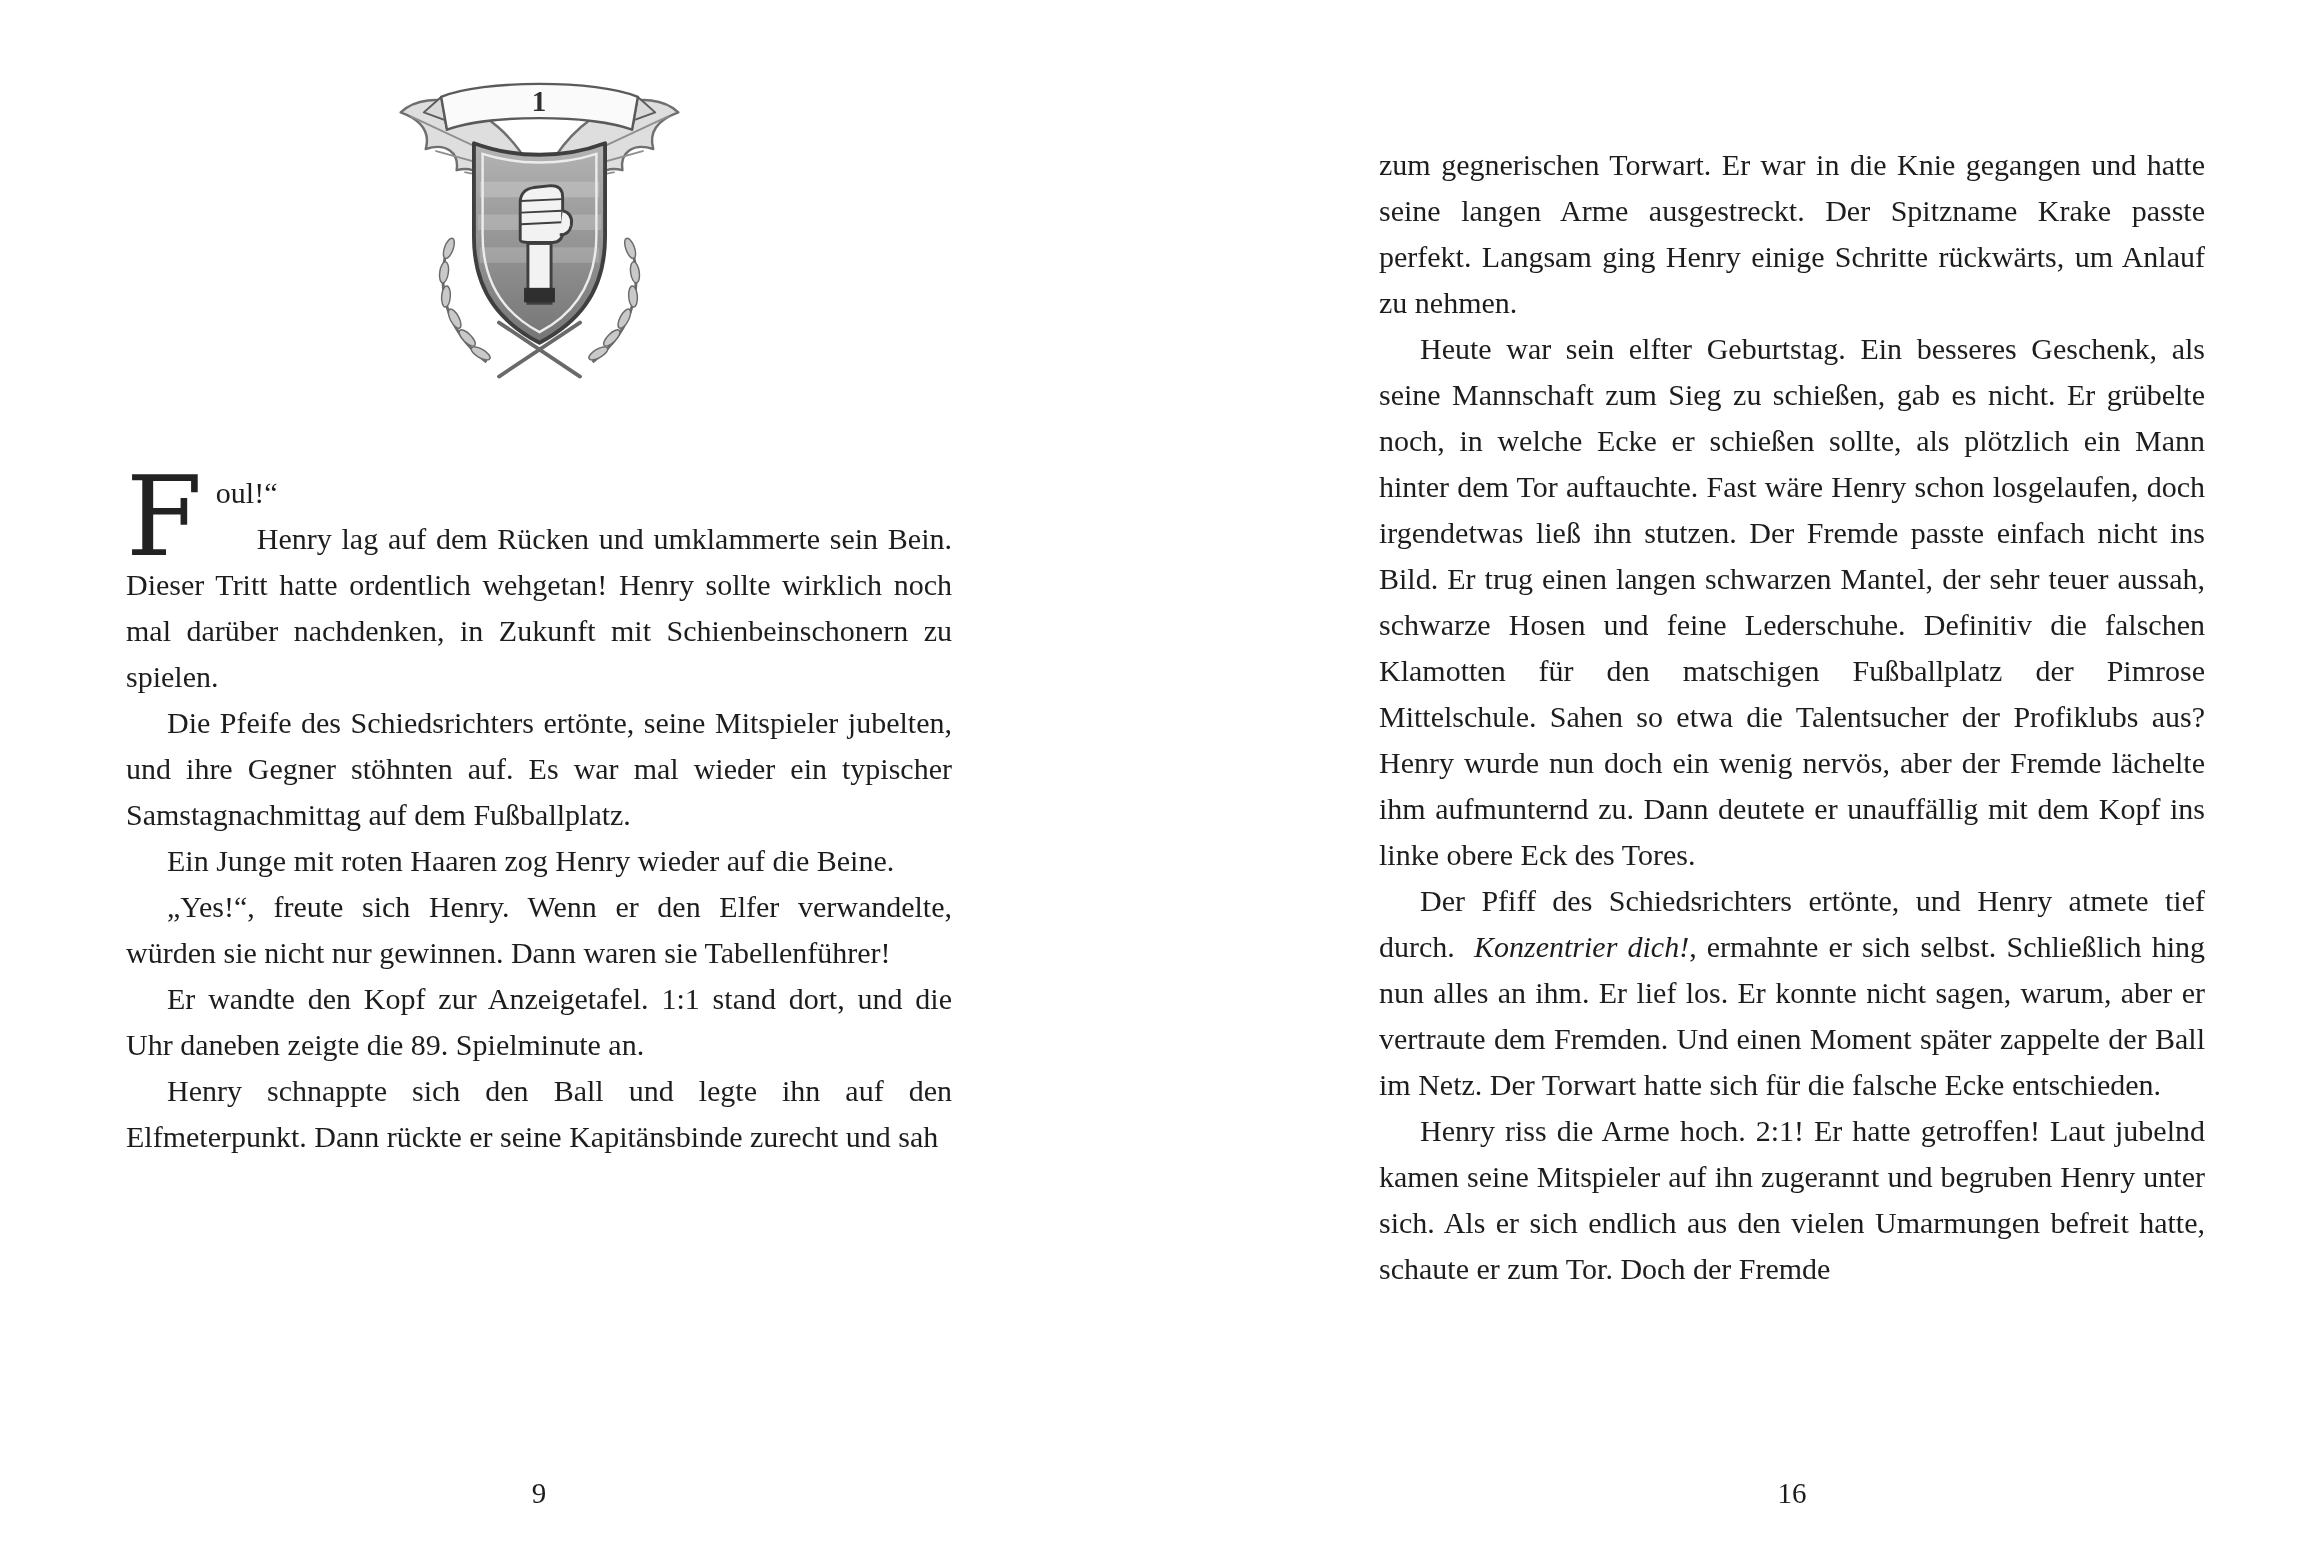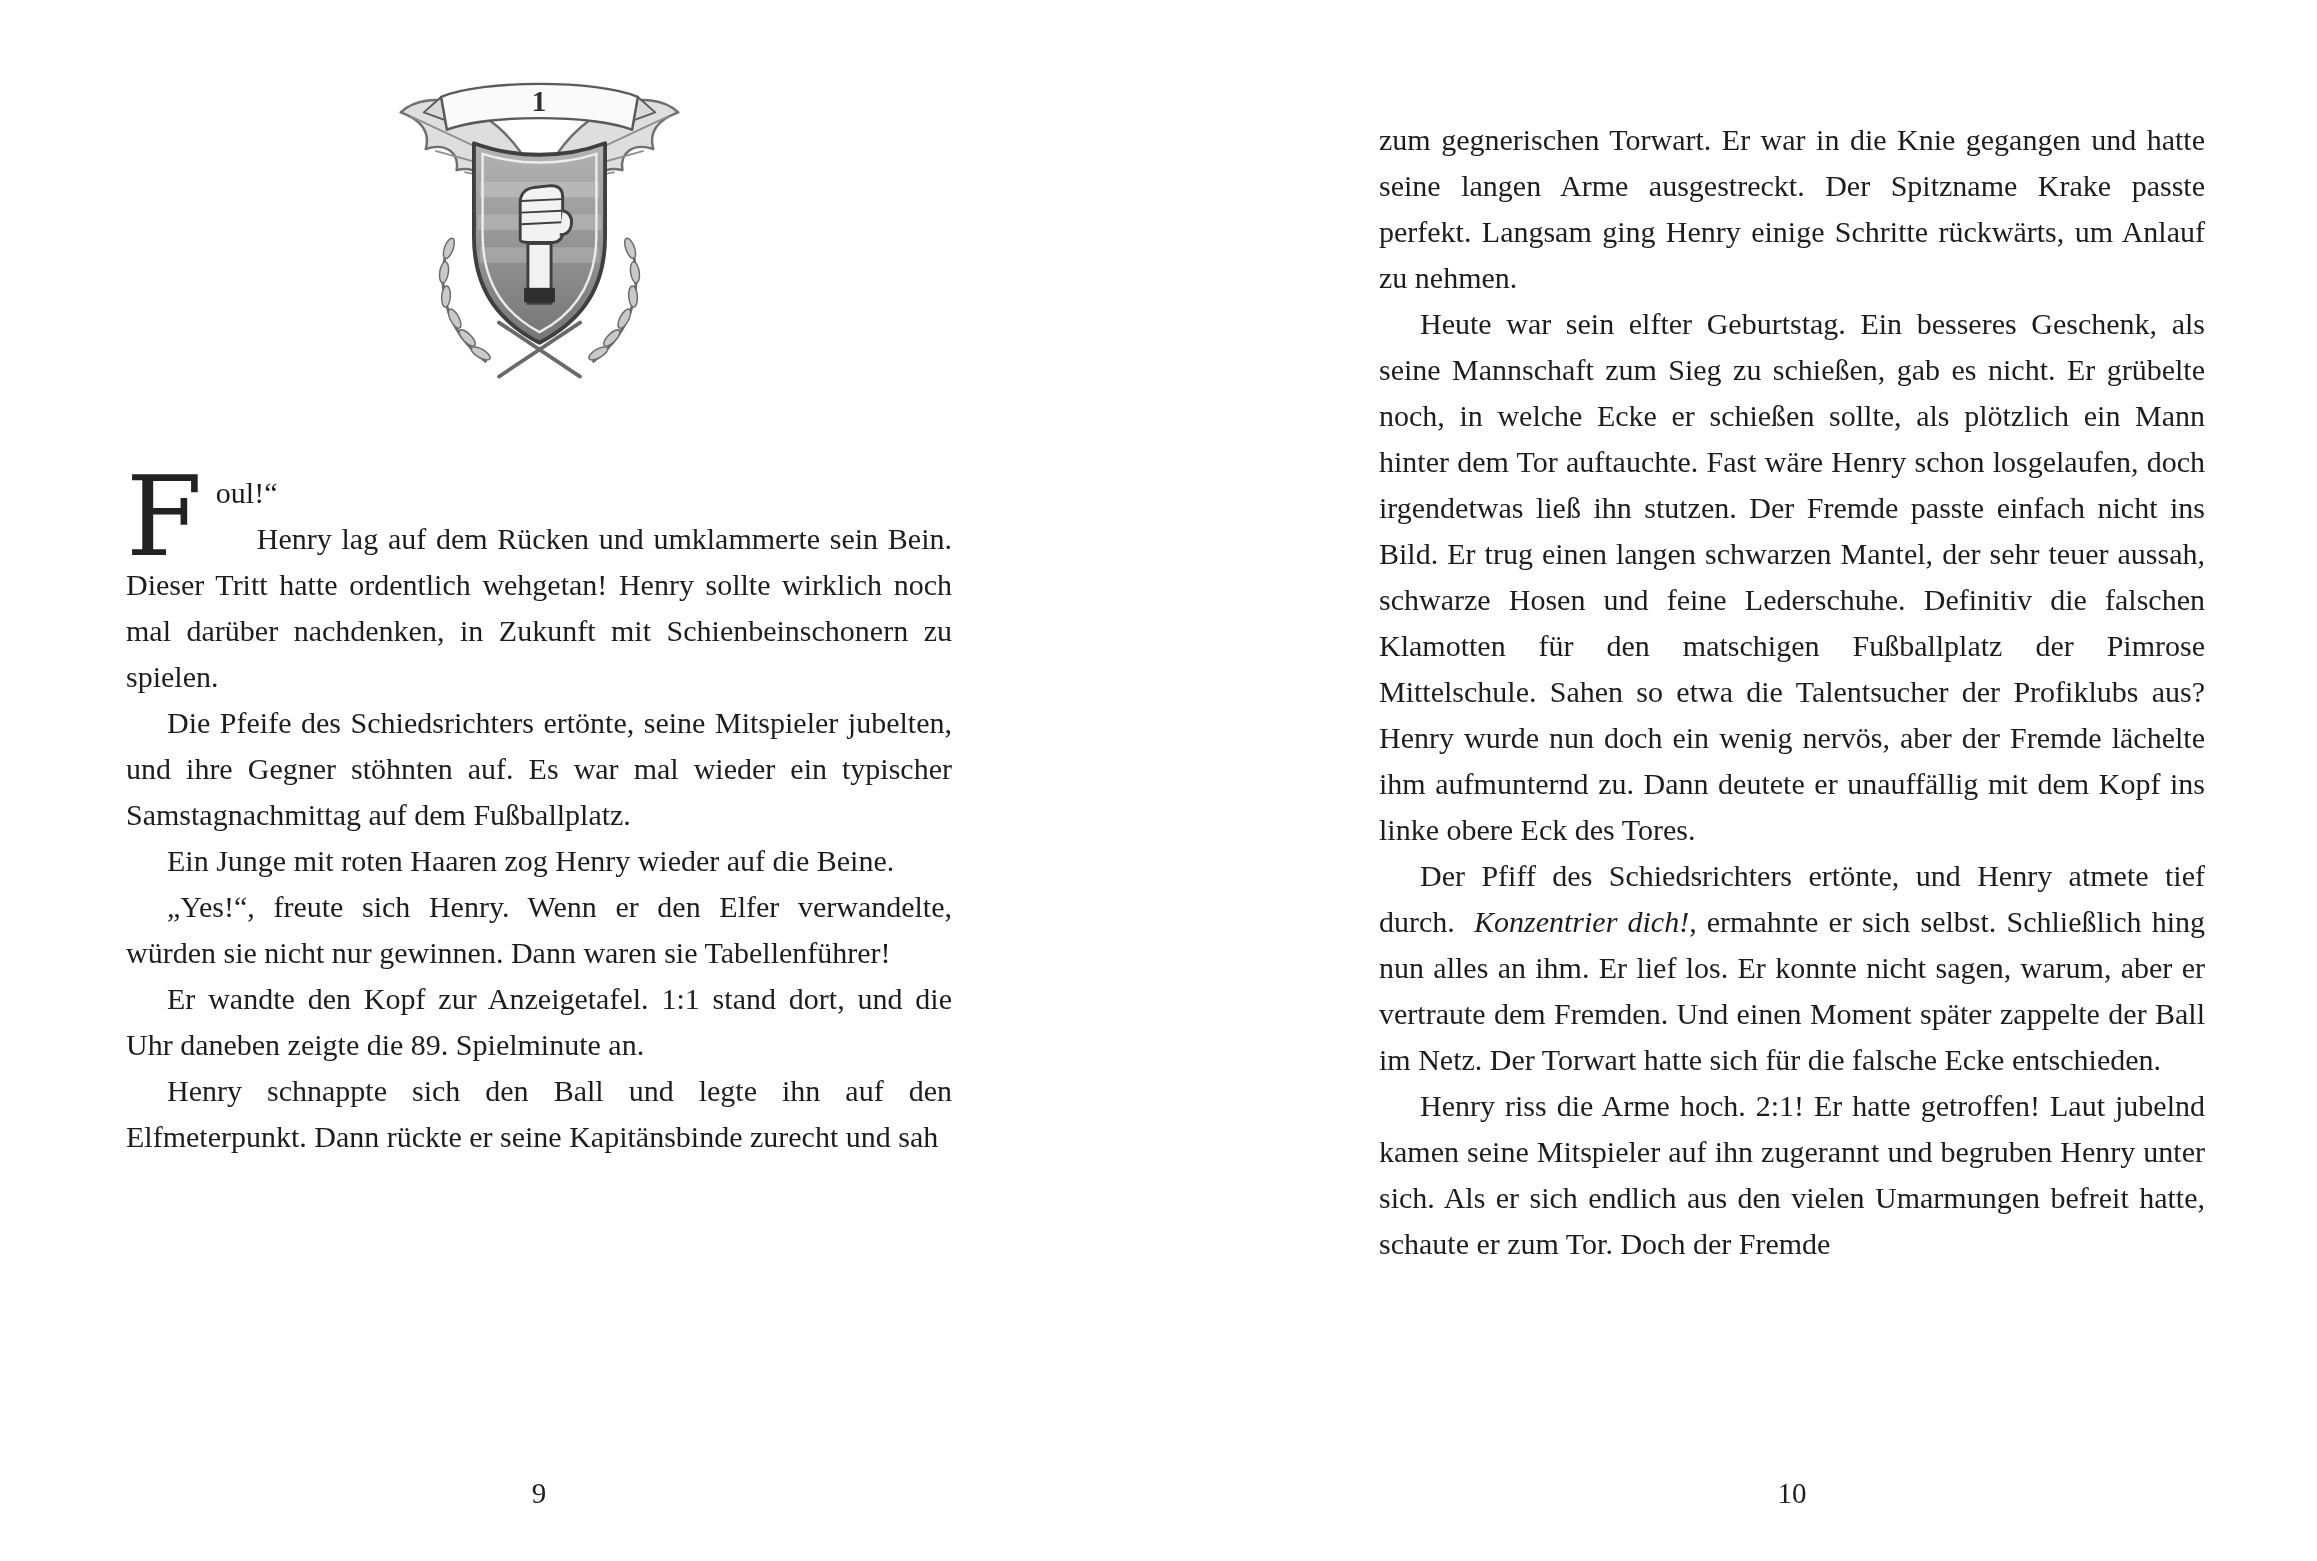--- a/index.html
+++ b/index.html
@@ -3,21 +3,21 @@
 <meta charset="utf-8">
 <style>
   html,body{margin:0;padding:0;}
   body{
     width:2317px;height:1561px;position:relative;overflow:hidden;
     background:#ffffff;color:#1d1d1d;
     font-family:"Liberation Serif","DejaVu Serif",serif;
   }
   .column{position:absolute;width:826px;}
   .left-col{left:126px;top:0;}
-  .right-col{left:1379px;top:117px;}
+  .right-col{left:1379px;top:142px;}
 
   .chapter-ornament{position:relative;width:309px;margin:68px auto 0;}
   .chapter-number{
     position:absolute;top:17.4px;left:0;width:100%;text-align:center;
     font-size:29px;font-weight:600;color:#2e2e2e;
   }
 
   .text-block{margin-top:75px;}
   .para{
     margin:0;font-size:30px;line-height:46px;text-align:justify;
@@ -122,14 +122,14 @@
 </div>
 
 <div class="column right-col">
   <p class="para no-indent">zum gegnerischen Torwart. Er war in die Knie gegangen und hatte seine langen Arme ausgestreckt. Der Spitzname Krake passte perfekt. Langsam ging Henry einige Schritte rückwärts, um Anlauf zu nehmen.</p>
   <p class="para">Heute war sein elfter Geburtstag. Ein besseres Geschenk, als seine Mannschaft zum Sieg zu schießen, gab es nicht. Er grübelte noch, in welche Ecke er schießen sollte, als plötzlich ein Mann hinter dem Tor auftauchte. Fast wäre Henry schon losgelaufen, doch irgendetwas ließ ihn stutzen. Der Fremde passte einfach nicht ins Bild. Er trug einen langen schwarzen Mantel, der sehr teuer aussah, schwarze Hosen und feine Lederschuhe. Definitiv die falschen Klamotten für den matschigen Fußballplatz der Pimrose Mittelschule. Sahen so etwa die Talentsucher der Profiklubs aus? Henry wurde nun doch ein wenig nervös, aber der Fremde lächelte ihm aufmunternd zu. Dann deutete er unauffällig mit dem Kopf ins linke obere Eck des Tores.</p>
   <p class="para"><span>Der Pfiff des Schiedsrichters ertönte, und Henry atmete tief durch. </span><em>Konzentrier dich!</em><span>, ermahnte er sich selbst. Schließlich hing nun alles an ihm. Er lief los. Er konnte nicht sagen, warum, aber er vertraute dem Fremden. Und einen Moment später zappelte der Ball im Netz. Der Torwart hatte sich für die falsche Ecke entschieden.</span></p>
   <p class="para">Henry riss die Arme hoch. 2:1! Er hatte getroffen! Laut jubelnd kamen seine Mitspieler auf ihn zugerannt und begruben Henry unter sich. Als er sich endlich aus den vielen Umarmungen befreit hatte, schaute er zum Tor. Doch der Fremde</p>
 </div>
 
 <div class="page-num page-num-left">9</div>
-<div class="page-num page-num-right">10</div>
+<div class="page-num page-num-right">16</div>
 
 
 </body></html>

